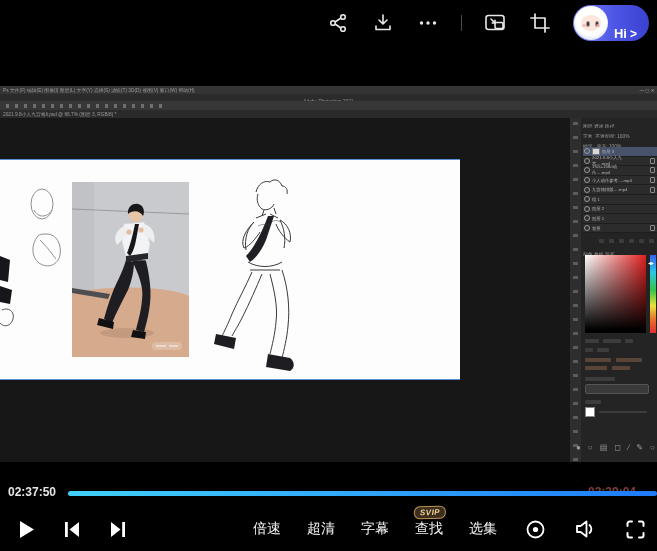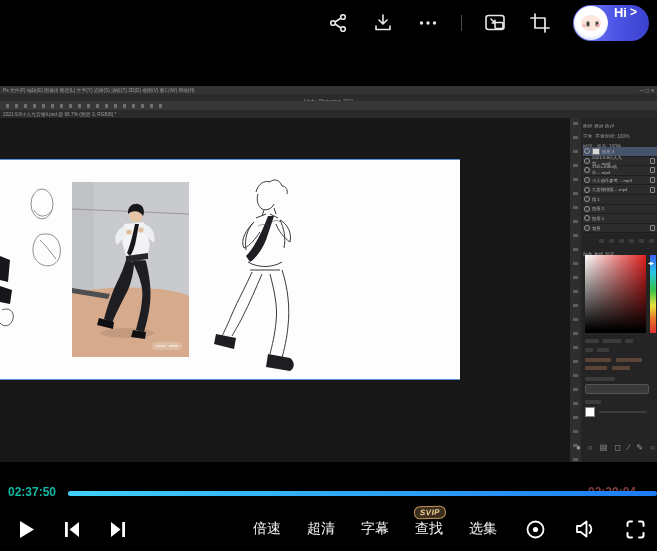--- a/index.html
+++ b/index.html
@@ -4,21 +4,21 @@
 <style>
   html,body{margin:0;padding:0;background:#000;}
   #app{position:relative;width:657px;height:551px;background:#000;overflow:hidden;
        font-family:"Liberation Sans",sans-serif;color:#f0f0f0;}
   
   .topbar{position:absolute;top:0;left:0;width:657px;height:46px;display:flex;align-items:center;}
   .vtitle{margin-left:12px;font-size:15px;font-weight:600;color:#f2f2f2;letter-spacing:.2px;white-space:nowrap;}
   .top-icons{position:absolute;right:8px;top:0;height:46px;display:flex;align-items:center;gap:21px;}
   .icon-btn{width:24px;height:24px;display:flex;align-items:center;justify-content:center;cursor:pointer;}
   .vdiv{width:1px;height:16px;background:#4a4a4a;}
-  .avatar-pill{display:flex;align-items:flex-start;height:36px;border-radius:18px;cursor:pointer;
+  .avatar-pill{display:flex;align-items:flex-end;height:36px;border-radius:18px;cursor:pointer;
        background:linear-gradient(90deg,#7d86f2 0%,#4d55e6 55%,#3a41cf 100%);padding-right:12px;}
   .avatar{width:34px;height:34px;margin:1px 4px 1px 1px;border-radius:50%;position:relative;
        background:radial-gradient(circle at 50% 42%,#ffffff 0 58%,#e8ecff 70%,#c9d1ff 100%);}
   .avatar .face{position:absolute;left:7px;top:9px;width:20px;height:16px;border-radius:50%;background:#fde7dc;}
   .avatar .eye{position:absolute;top:15px;width:2.5px;height:3.5px;border-radius:50%;background:#46322e;}
   .avatar .blush{position:absolute;top:18px;width:4px;height:3px;border-radius:50%;background:#f6aeb4;opacity:.8;}
   .hi{font-size:13px;font-weight:700;color:#fff;margin-left:2px;}
   .chev{font-size:12px;color:#fff;margin-left:3px;font-weight:700;}
   
   .video{position:absolute;top:86px;left:0;width:657px;height:376px;background:#171717;cursor:pointer;}
@@ -49,21 +49,21 @@
   .lname{font-size:6px;transform:scale(.72);transform-origin:0 50%;color:#b5b5b5;display:inline-block;}
   .lk{margin-left:auto;margin-right:2px;width:3px;height:4px;border:1px solid #8a8a8a;border-radius:1px;flex:0 0 3px;}
   .picker{position:absolute;left:15px;top:137px;width:61px;height:78px;
      background:linear-gradient(to bottom,rgba(0,0,0,0),#000 96%),linear-gradient(to right,#fff,#e02020);}
   .huebar{position:absolute;left:80px;top:137px;width:6px;height:78px;
      background:linear-gradient(#3a5cf0,#29c7e8 22%,#35c44a 45%,#e8e23a 65%,#e8732a 82%,#e23030);}
   .huemark{position:absolute;left:78px;top:142px;width:9px;height:6px;color:#fff;font-size:6px;line-height:6px;}
   .gbar{background:#3c3c3c;border-radius:1px;height:4px;}
   .iconstrip{position:absolute;left:6px;top:325px;width:78px;display:flex;gap:7px;color:#9a9a9a;font-size:8px;}
   
-  .timeleft{position:absolute;left:8px;top:485px;font-size:12px;font-weight:700;color:#14b8a6;z-index:3;}
+  .timeleft{position:absolute;left:8px;top:485px;font-size:12px;font-weight:700;color:#e5e5e5;z-index:3;}
   .duration{position:absolute;left:588px;top:485px;font-size:12px;font-weight:700;color:#803c3c;z-index:1;}
   .pbar{position:absolute;left:68px;top:491px;width:589px;height:5px;border-radius:3px;z-index:2;cursor:pointer;
      background:linear-gradient(90deg,#41d1f8,#1e7bf7);}
   .ctrlrow{position:absolute;left:0;top:507px;width:657px;height:44px;display:flex;align-items:center;}
   .leftctrl{display:flex;align-items:center;gap:22px;padding-left:14px;}
   .rightctrl{margin-left:auto;display:flex;align-items:center;gap:26px;padding-right:10px;}
   .clabel{font-size:14px;color:#f7f7f7;cursor:pointer;white-space:nowrap;position:relative;}
   .svip{position:absolute;top:-14px;left:55%;transform:translateX(-50%) rotate(-2deg);
      background:#3c2e1f;border:1px solid #bf9455;color:#eecd93;font-size:8px;font-weight:700;font-style:italic;
      padding:1px 5px;border-radius:6px;letter-spacing:.5px;}

